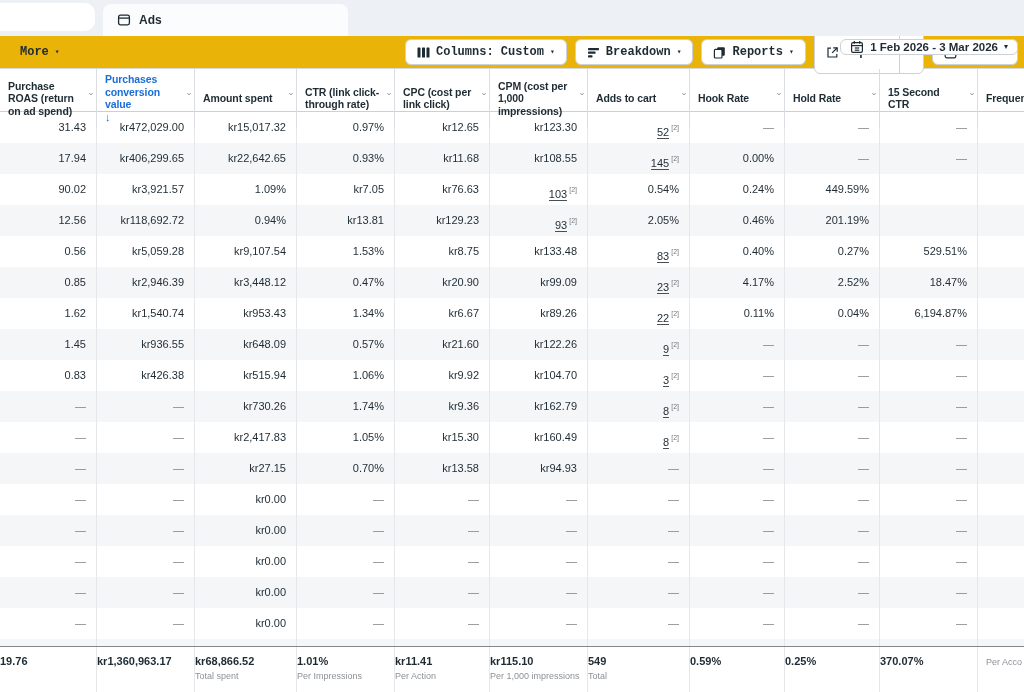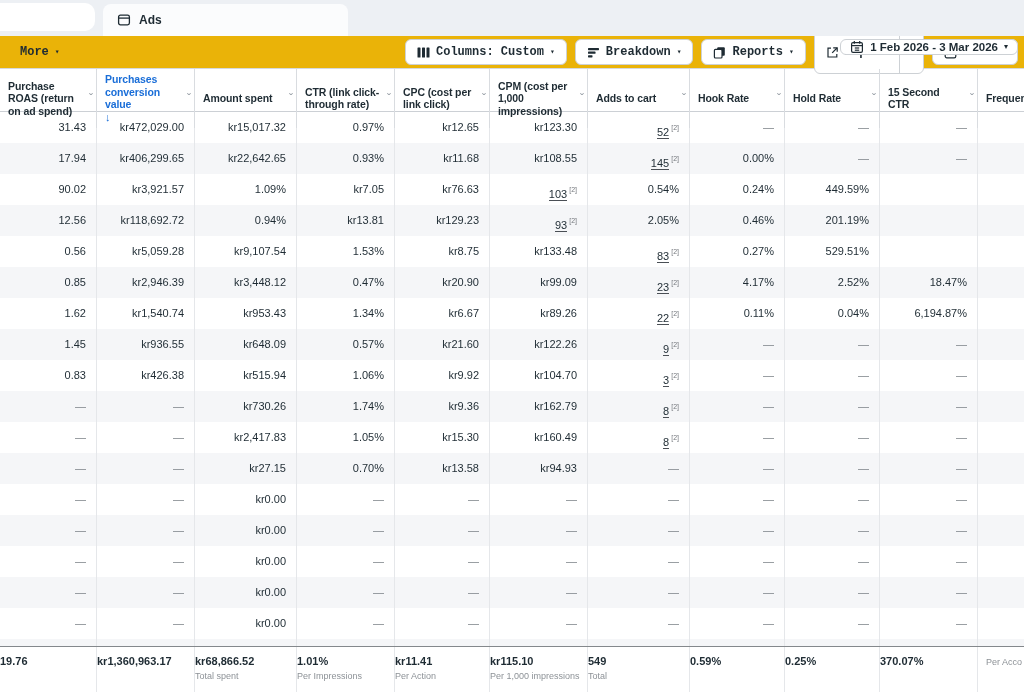--- a/index.html
+++ b/index.html
@@ -302,20 +302,21 @@
         <div class="tcell"></div>
       </div>
       <div class="trow">
         <div class="tcell">0.56</div>
         <div class="tcell">kr5,059.28</div>
         <div class="tcell">kr9,107.54</div>
         <div class="tcell">1.53%</div>
         <div class="tcell">kr8.75</div>
         <div class="tcell">kr133.48</div>
         <div class="tcell"><span class="atclink">83</span><sup class="fnote">[2]</sup></div>
+        <div class="tcell">0.40%</div>
         <div class="tcell">0.27%</div>
         <div class="tcell">529.51%</div>
         <div class="tcell"></div>
       </div>
       <div class="trow alt">
         <div class="tcell">0.85</div>
         <div class="tcell">kr2,946.39</div>
         <div class="tcell">kr3,448.12</div>
         <div class="tcell">0.47%</div>
         <div class="tcell">kr20.90</div>

